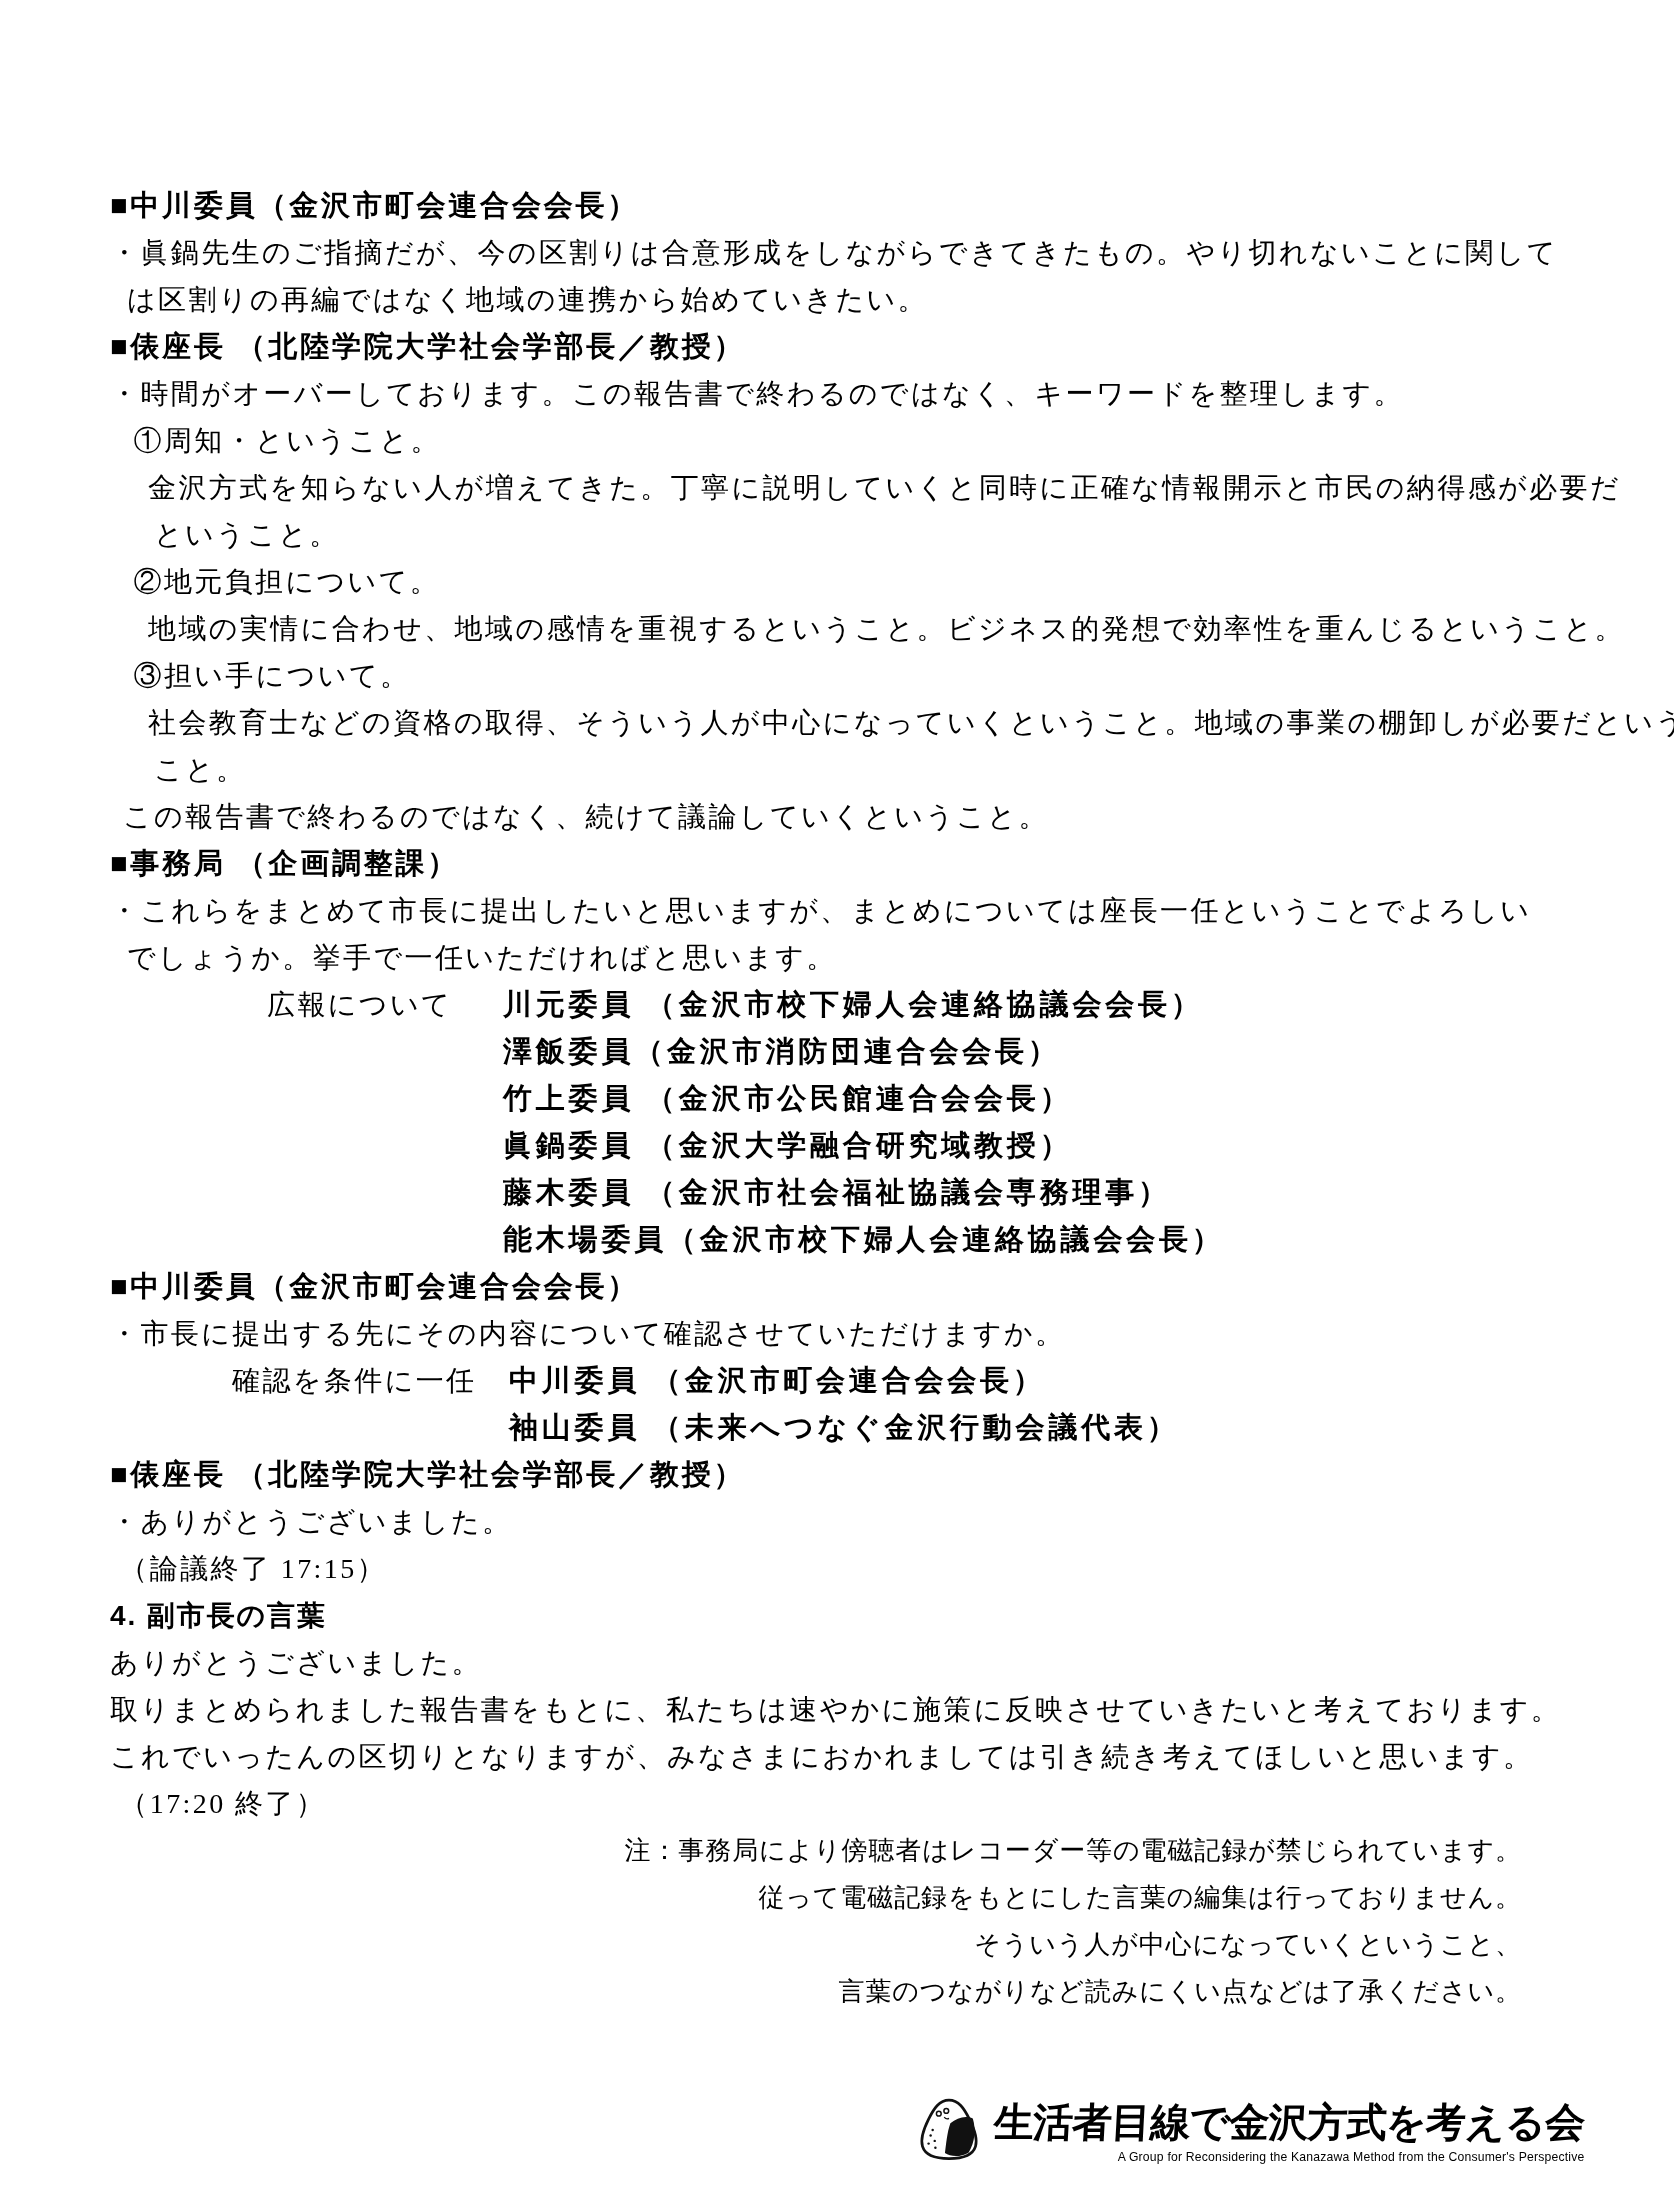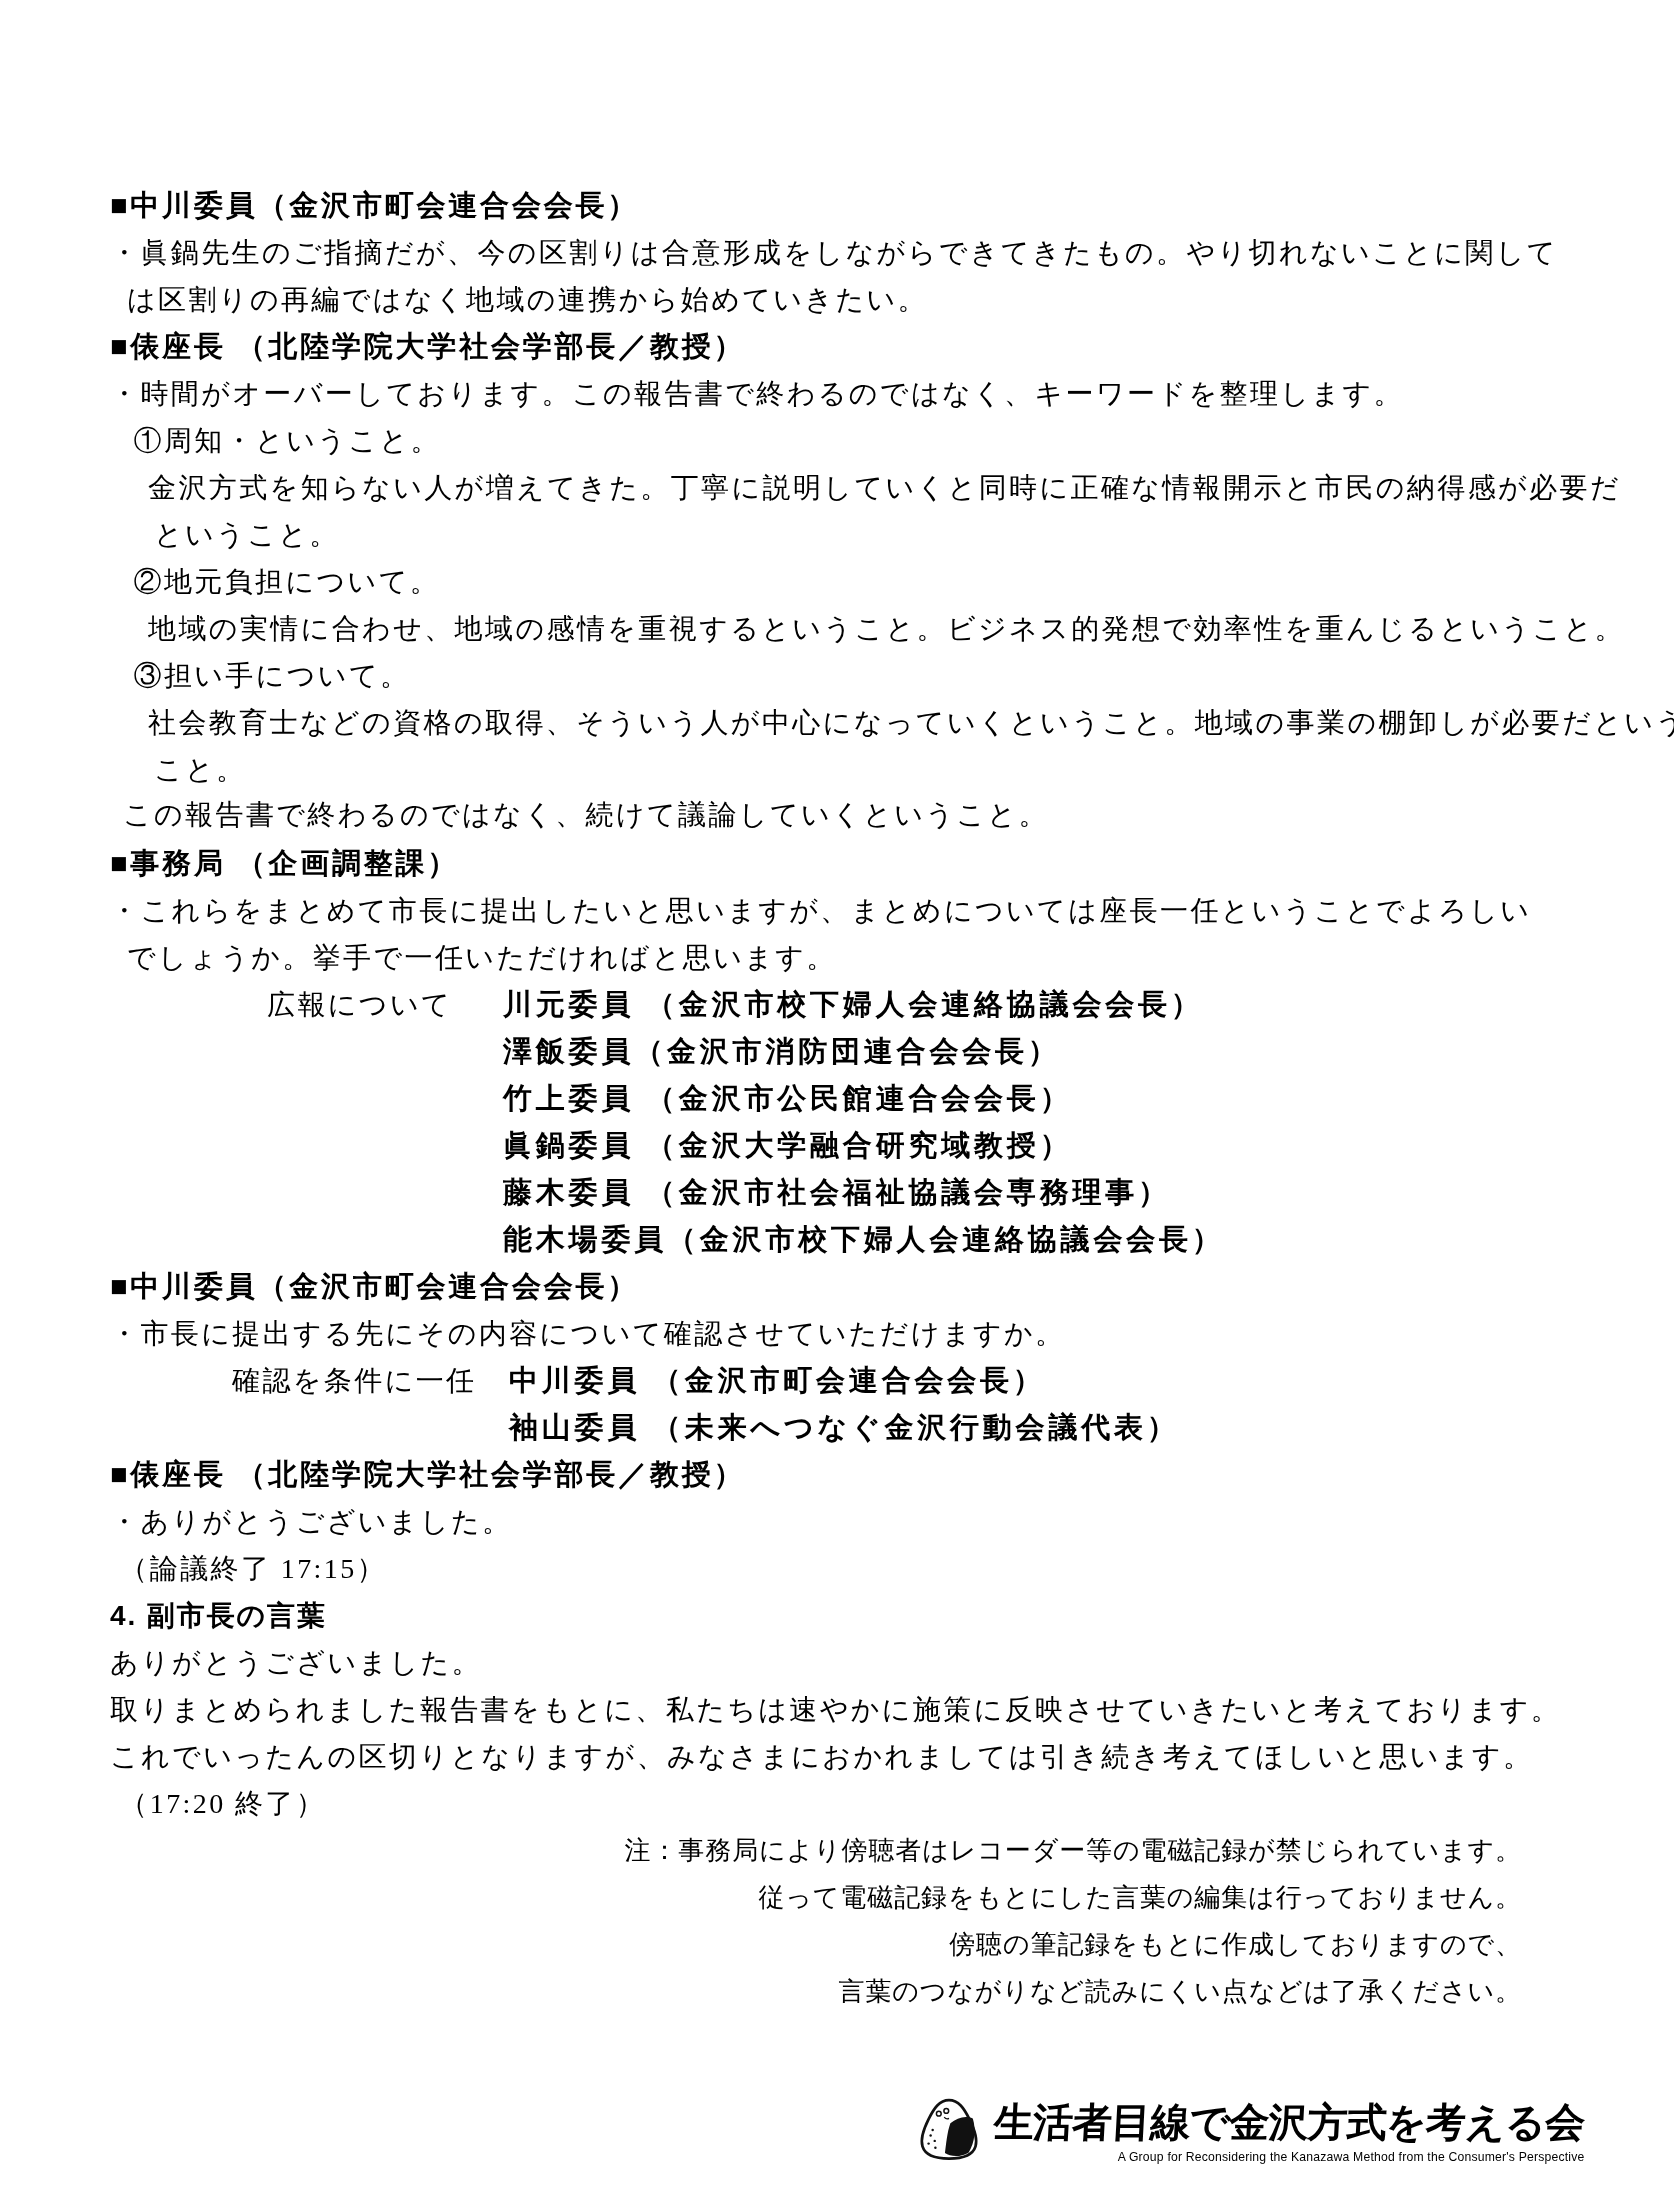--- a/index.html
+++ b/index.html
@@ -27,21 +27,21 @@
     font-size: 28px;
     letter-spacing: 2.4px;
   }
   .speaker {
     font-family: "Liberation Sans", "DejaVu Sans", sans-serif;
     font-weight: bold;
     font-size: 29px;
     letter-spacing: 2.8px;
   }
   .cont  { padding-left: 17px; }
-  .cont2 { padding-left: 13px; font-family: Liberation Mono, monospace; }
+  .cont2 { padding-left: 13px; }
   .num   { padding-left: 23.5px; }
   .sub   { padding-left: 38px; }
   .sub2  { padding-left: 44px; }
   .paren { padding-left: 9.4px; }
   .section-heading {
     font-family: "Liberation Sans", "DejaVu Sans", sans-serif;
     font-weight: bold;
     font-size: 28px;
     letter-spacing: 1.9px;
   }
@@ -159,21 +159,21 @@
     <div class="ln paren">（論議終了 17:15）</div>
 
     <div class="ln section-heading">4. 副市長の言葉</div>
     <div class="ln">ありがとうございました。</div>
     <div class="ln">取りまとめられました報告書をもとに、私たちは速やかに施策に反映させていきたいと考えております。</div>
     <div class="ln">これでいったんの区切りとなりますが、みなさまにおかれましては引き続き考えてほしいと思います。</div>
     <div class="ln paren">（17:20 終了）</div>
 
     <div class="ln note">注：事務局により傍聴者はレコーダー等の電磁記録が禁じられています。</div>
     <div class="ln note">従って電磁記録をもとにした言葉の編集は行っておりません。</div>
-    <div class="ln note">傍聴の筆記録をもとに作成しておりますので、</div>
+    <div class="ln note">そういう人が中心になっていくということ、</div>
     <div class="ln note">言葉のつながりなど読みにくい点などは了承ください。</div>
 
   </div>
 
   <div class="footer-logo">
     <div class="logo-icon">
       <svg viewBox="0 0 100 100" xmlns="http://www.w3.org/2000/svg" aria-hidden="true">
         <path d="M50 6 C64 6 72 18 80 34 C88 50 92 64 89 74 C85 87 70 92 50 92 C30 92 15 87 11 74 C8 64 12 50 20 34 C28 18 36 6 50 6 Z" fill="#ffffff" stroke="#111111" stroke-width="4"></path>
         <path d="M52 40 C62 32 74 28 85 33 C90 50 88 68 79 83 C66 91 52 89 44 84 C46 70 47 54 52 40 Z" fill="#111111"></path>
         <circle cx="35" cy="26" r="3.5" fill="none" stroke="#111111" stroke-width="2.2"></circle>

